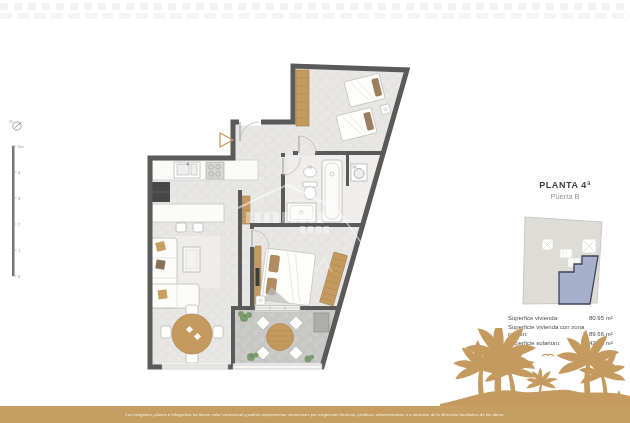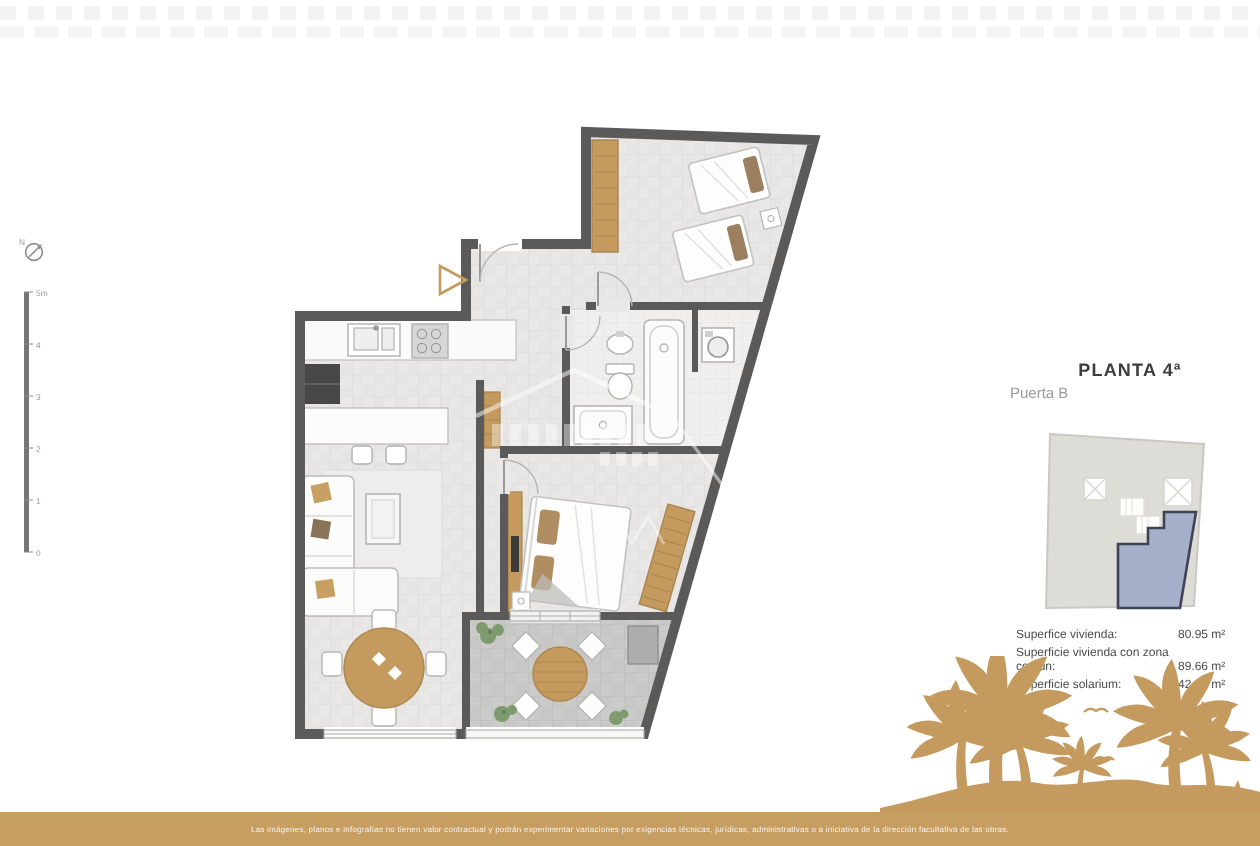--- a/index.html
+++ b/index.html
@@ -9,21 +9,21 @@
   .top-strip{position:absolute;top:0;left:0;right:0;height:24px;
     background:
       repeating-linear-gradient(90deg, rgba(0,0,0,.05) 0 8px, transparent 8px 14px) 0 3px / 100% 7px no-repeat,
       repeating-linear-gradient(90deg, rgba(0,0,0,.04) 0 12px, transparent 12px 17px) 0 13px / 100% 6px no-repeat;}
   .plan-svg{position:absolute;top:0;left:0;}
   
   .scale-wrap{position:absolute;left:8px;top:116px;}
   
   .panel-title{position:absolute;left:505px;top:180px;width:120px;text-align:center;
     font-size:9px;font-weight:bold;letter-spacing:.6px;color:#3d3d3d;}
-  .panel-sub{position:absolute;left:505px;top:192px;width:120px;
+  .panel-sub{position:absolute;left:505px;top:192px;width:120px;text-align:center;
     font-size:7.5px;color:#9a9a9a;}
   .keyplan{position:absolute;left:518px;top:211px;}
   .areas{position:absolute;left:508px;top:315px;width:117px;font-size:6px;color:#4c4c4c;line-height:7.5px;}
   .area-row{display:flex;align-items:flex-end;margin-bottom:1px;}
   .area-label{flex:1;}
   .area-value{width:36px;text-align:left;}
   
   .palms{position:absolute;left:440px;top:328px;}
   .footer-bar{position:absolute;left:0;bottom:0;width:630px;height:17px;background:#c79e62;}
   .footer-bar p{margin:0;text-align:center;line-height:17px;font-size:4px;letter-spacing:.12px;

